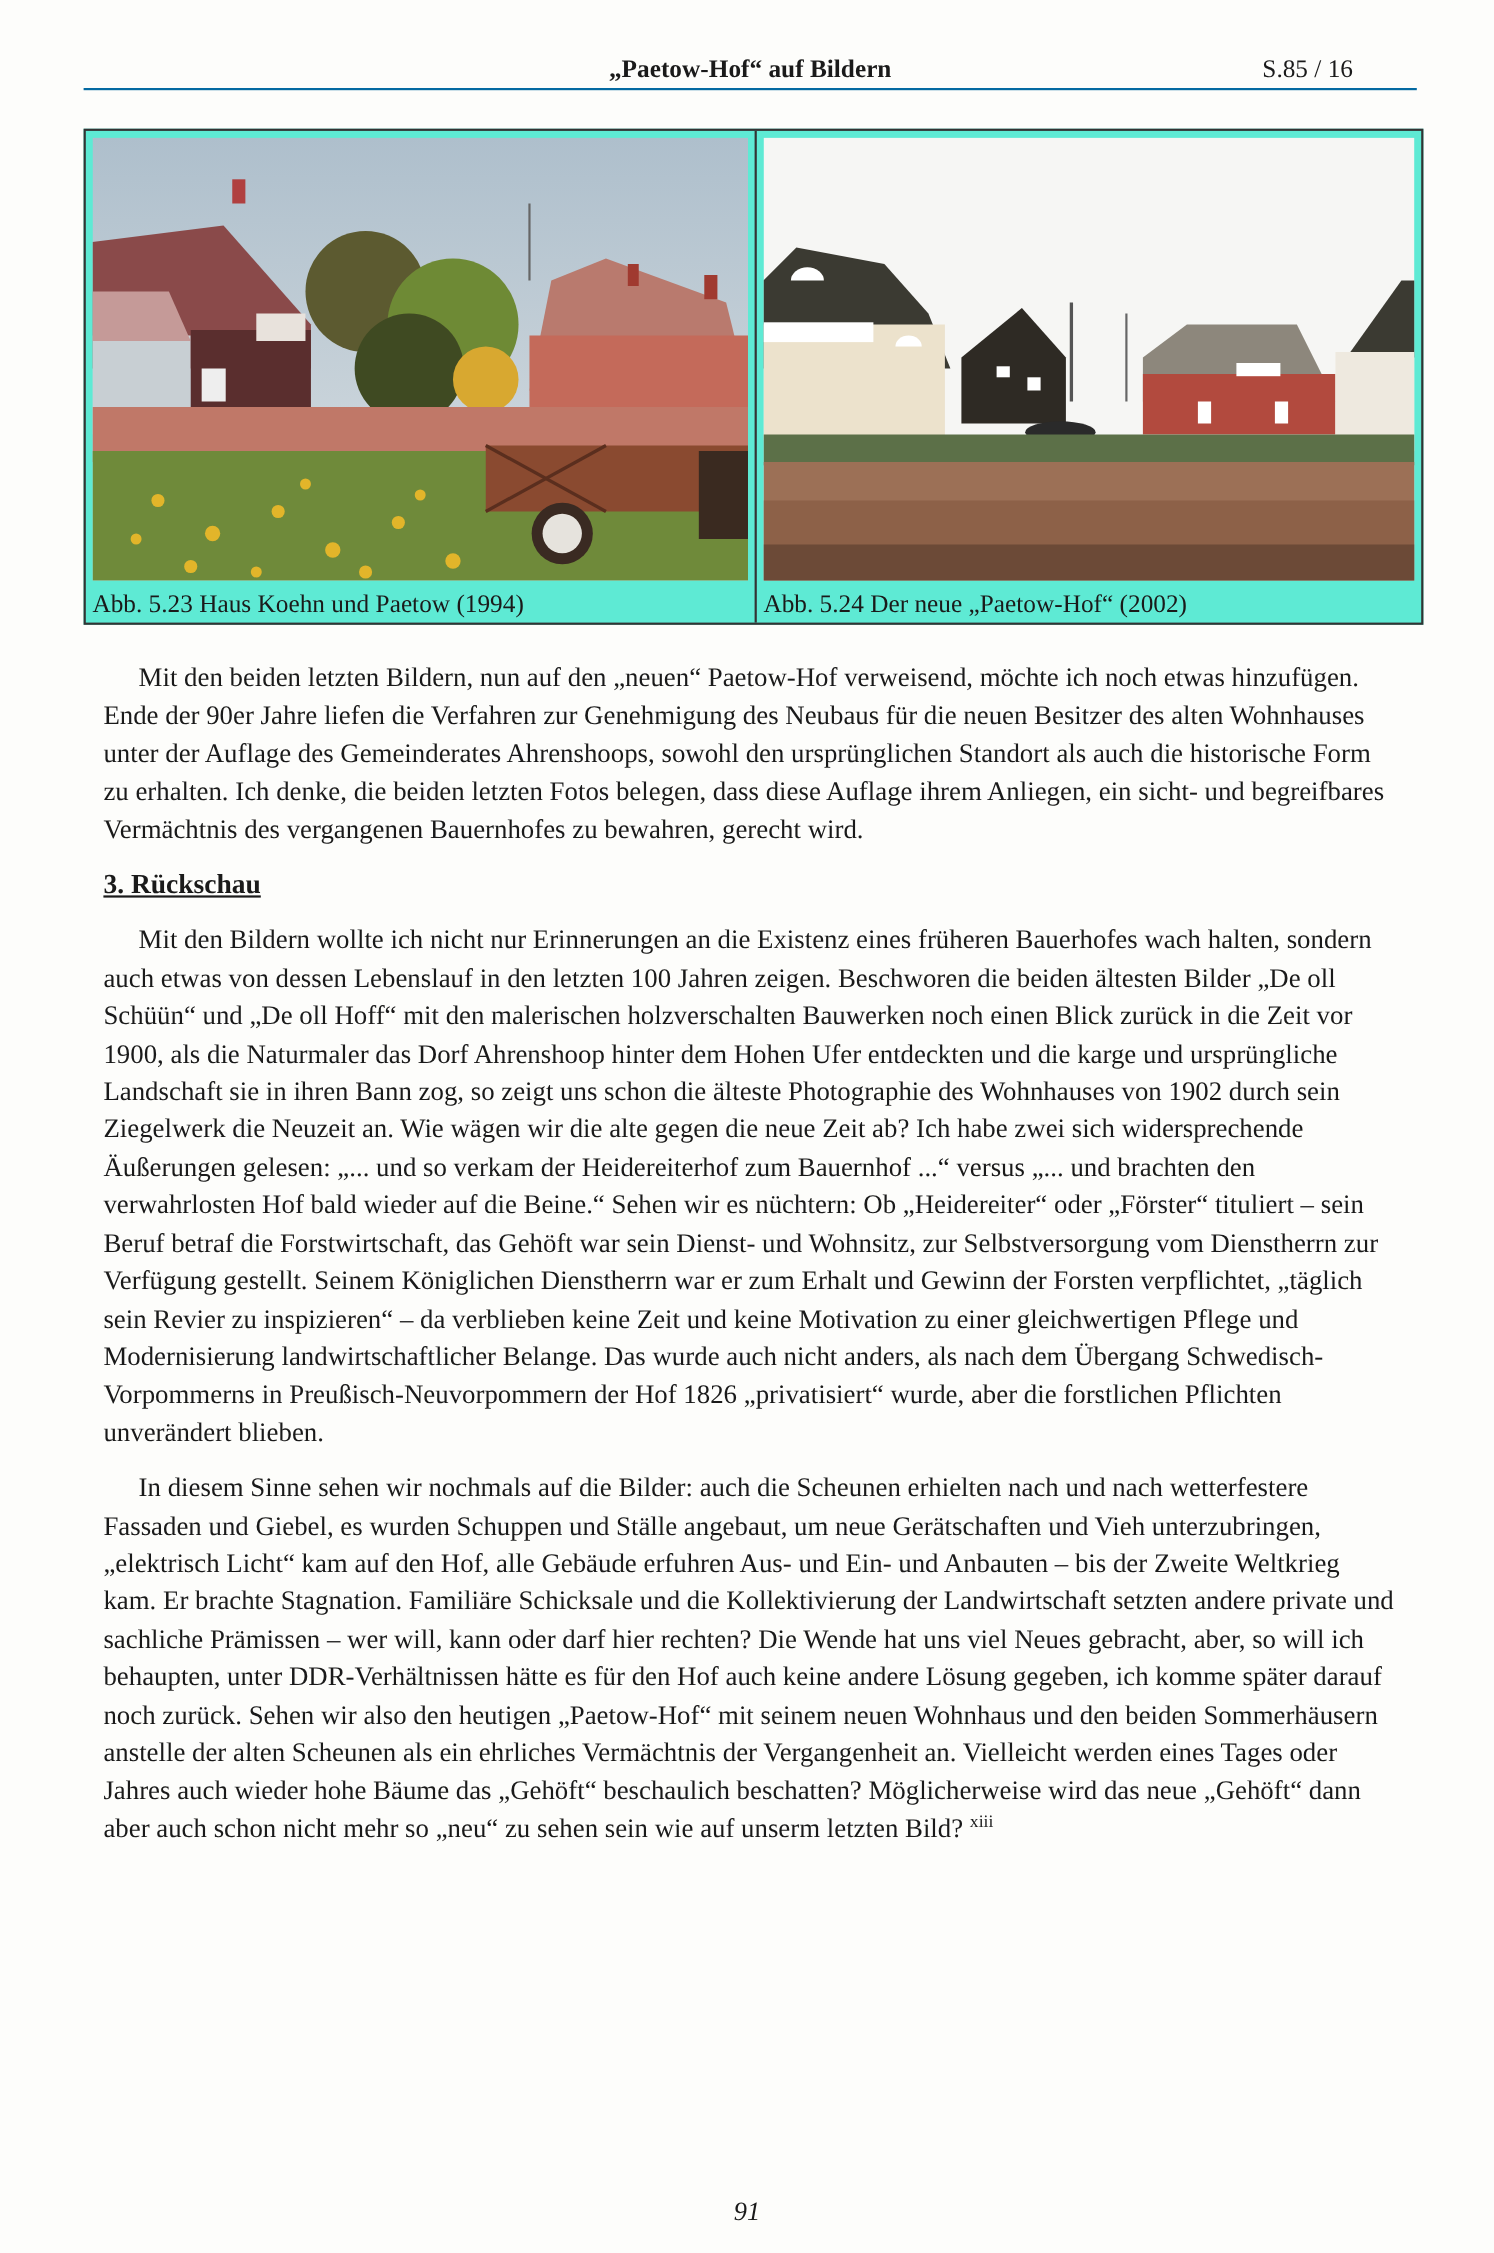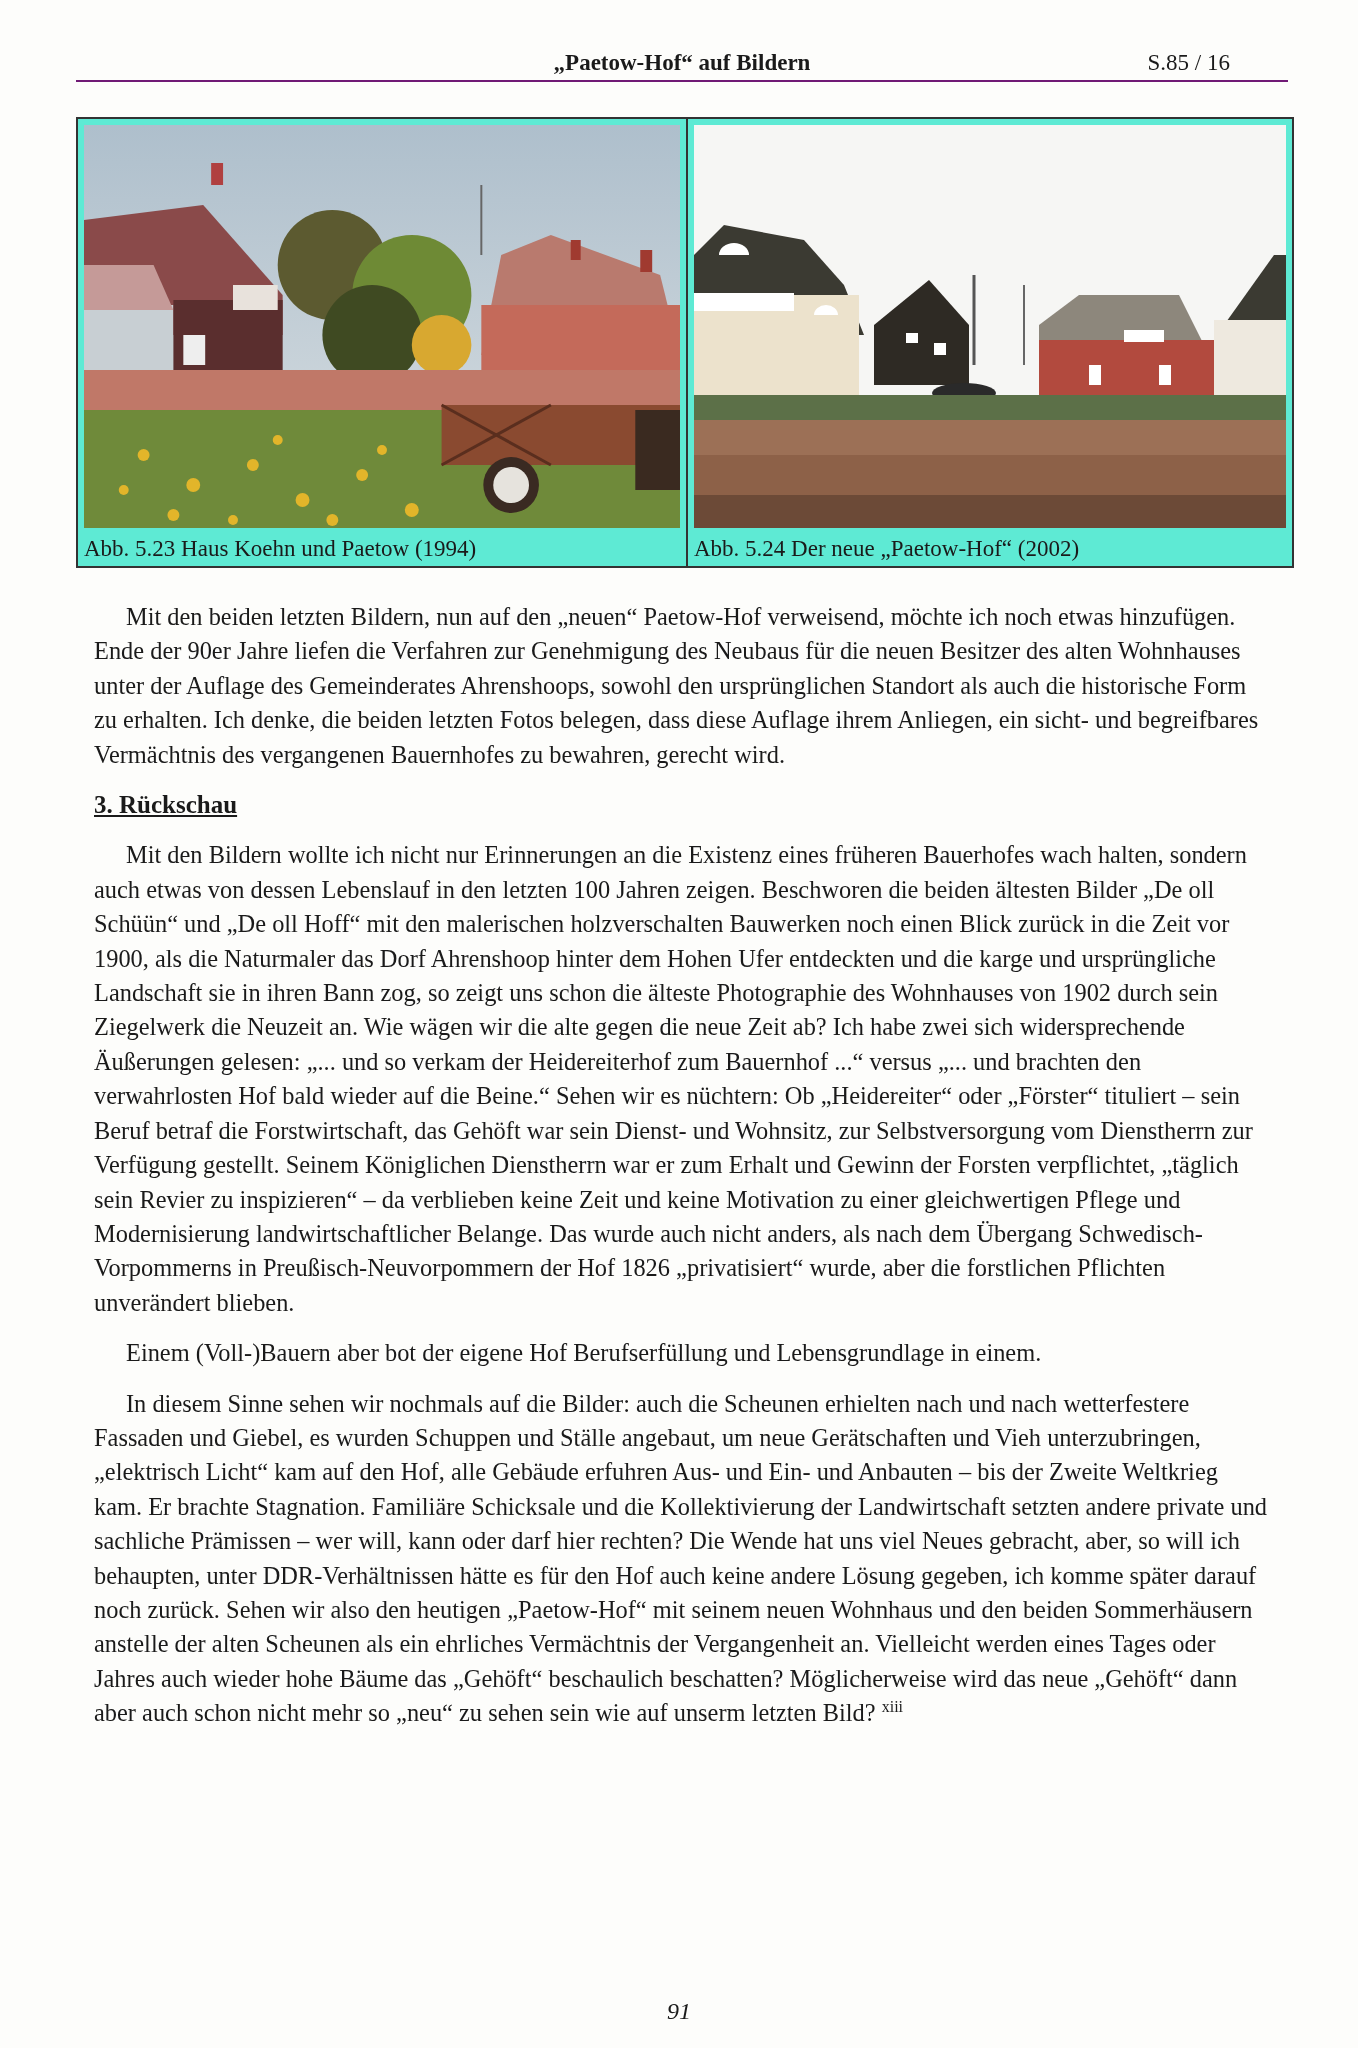--- a/index.html
+++ b/index.html
@@ -5,21 +5,21 @@
   html, body { margin: 0; padding: 0; }
   body {
     width: 1358px; height: 2048px; position: relative;
     background: #fdfdfb;
     font-family: "Liberation Serif", "DejaVu Serif", serif;
     color: #1a1a1a;
     overflow: hidden;
   }
   .header {
     position: absolute; left: 76px; top: 46px; width: 1212px; height: 34px;
-    border-bottom: 2px solid #701a75;
+    border-bottom: 2px solid #0369a1;
   }
   .header .title {
     position: absolute; left: 0; right: 0; top: 4px; text-align: center;
     font-weight: bold; font-size: 23px;
   }
   .header .pageref {
     position: absolute; right: 58px; top: 4px; font-size: 23px;
   }
   .figtable {
     position: absolute; left: 76px; top: 117px; width: 1218px; height: 451px;
@@ -151,17 +151,16 @@
       </svg>
     </div>
     <span class="caption">Abb. 5.24  Der neue „Paetow-Hof“ (2002)</span>
   </div>
 </div>
 
 <div class="body-text">
   <p class="indent">Mit den beiden letzten Bildern, nun auf den „neuen“ Paetow-Hof verweisend, möchte ich noch etwas hinzufügen.  Ende der 90er Jahre liefen die Verfahren zur Genehmigung des Neubaus für die neuen Besitzer des alten Wohnhauses unter der Auflage des Gemeinderates Ahrenshoops, sowohl den ursprünglichen Standort als auch die historische Form zu erhalten. Ich denke, die beiden letzten Fotos belegen, dass diese Auflage ihrem Anliegen, ein sicht- und begreifbares Vermächtnis des vergangenen Bauernhofes zu bewahren, gerecht wird.</p>
   <p class="section-heading">3. Rückschau</p>
   <p class="indent">Mit den Bildern wollte ich nicht nur Erinnerungen an die Existenz eines früheren Bauerhofes wach halten, sondern auch etwas von dessen Lebenslauf in den letzten 100 Jahren zeigen. Beschworen die beiden ältesten Bilder „De oll Schüün“ und „De oll Hoff“ mit den malerischen holzverschalten Bauwerken noch einen Blick zurück in die Zeit vor 1900, als die Naturmaler das Dorf Ahrenshoop hinter dem Hohen Ufer entdeckten und die karge und ursprüngliche Landschaft sie in ihren Bann zog, so zeigt uns schon die älteste Photographie des Wohnhauses von 1902 durch sein Ziegelwerk die Neuzeit an. Wie wägen wir die alte gegen die neue Zeit ab? Ich habe zwei sich widersprechende Äußerungen gelesen: „... und so verkam der Heidereiterhof zum Bauernhof ...“  versus „... und brachten den verwahrlosten Hof bald wieder auf die Beine.“ Sehen wir es nüchtern: Ob „Heidereiter“ oder „Förster“ tituliert – sein Beruf betraf die Forstwirtschaft, das Gehöft war sein Dienst- und Wohnsitz, zur Selbstversorgung vom Dienstherrn zur Verfügung gestellt. Seinem Königlichen Dienstherrn war er zum Erhalt und Gewinn der Forsten verpflichtet, „täglich sein Revier zu inspizieren“ – da verblieben keine Zeit und keine Motivation zu einer gleichwertigen Pflege und Modernisierung landwirtschaftlicher Belange. Das wurde auch nicht anders, als nach dem Übergang Schwedisch-Vorpommerns in Preußisch-Neuvorpommern der Hof 1826 „privatisiert“ wurde, aber die forstlichen Pflichten unverändert blieben.</p>
-  <p class="indent gap">Einem (Voll-)Bauern aber bot der eigene Hof Berufserfüllung und Lebensgrundlage in einem.</p>
   <p class="indent gap"><span>In diesem Sinne sehen wir nochmals auf die Bilder: auch die Scheunen erhielten nach und nach wetterfestere Fassaden und Giebel, es wurden Schuppen und Ställe angebaut, um neue Gerätschaften und Vieh unterzubringen, „elektrisch Licht“ kam auf den Hof, alle Gebäude erfuhren Aus- und Ein- und Anbauten – bis der Zweite Weltkrieg kam. Er brachte Stagnation. Familiäre Schicksale und die Kollektivierung der Landwirtschaft setzten andere private und sachliche Prämissen – wer will, kann oder darf hier rechten? Die Wende hat uns viel Neues gebracht, aber, so will ich behaupten, unter DDR-Verhältnissen hätte es für den Hof auch keine andere Lösung gegeben, ich komme später darauf noch zurück. Sehen wir also den heutigen „Paetow-Hof“ mit seinem neuen Wohnhaus und den beiden Sommerhäusern anstelle der alten Scheunen als ein ehrliches Vermächtnis der Vergangenheit an. Vielleicht werden eines Tages oder Jahres auch wieder hohe Bäume das „Gehöft“ beschaulich beschatten? Möglicherweise wird das neue „Gehöft“ dann aber auch schon nicht mehr so „neu“ zu sehen sein wie auf unserm letzten Bild?</span> <sup>xiii</sup></p>
 </div>
 
 <div class="page-number">91</div>
 
 </body></html>

